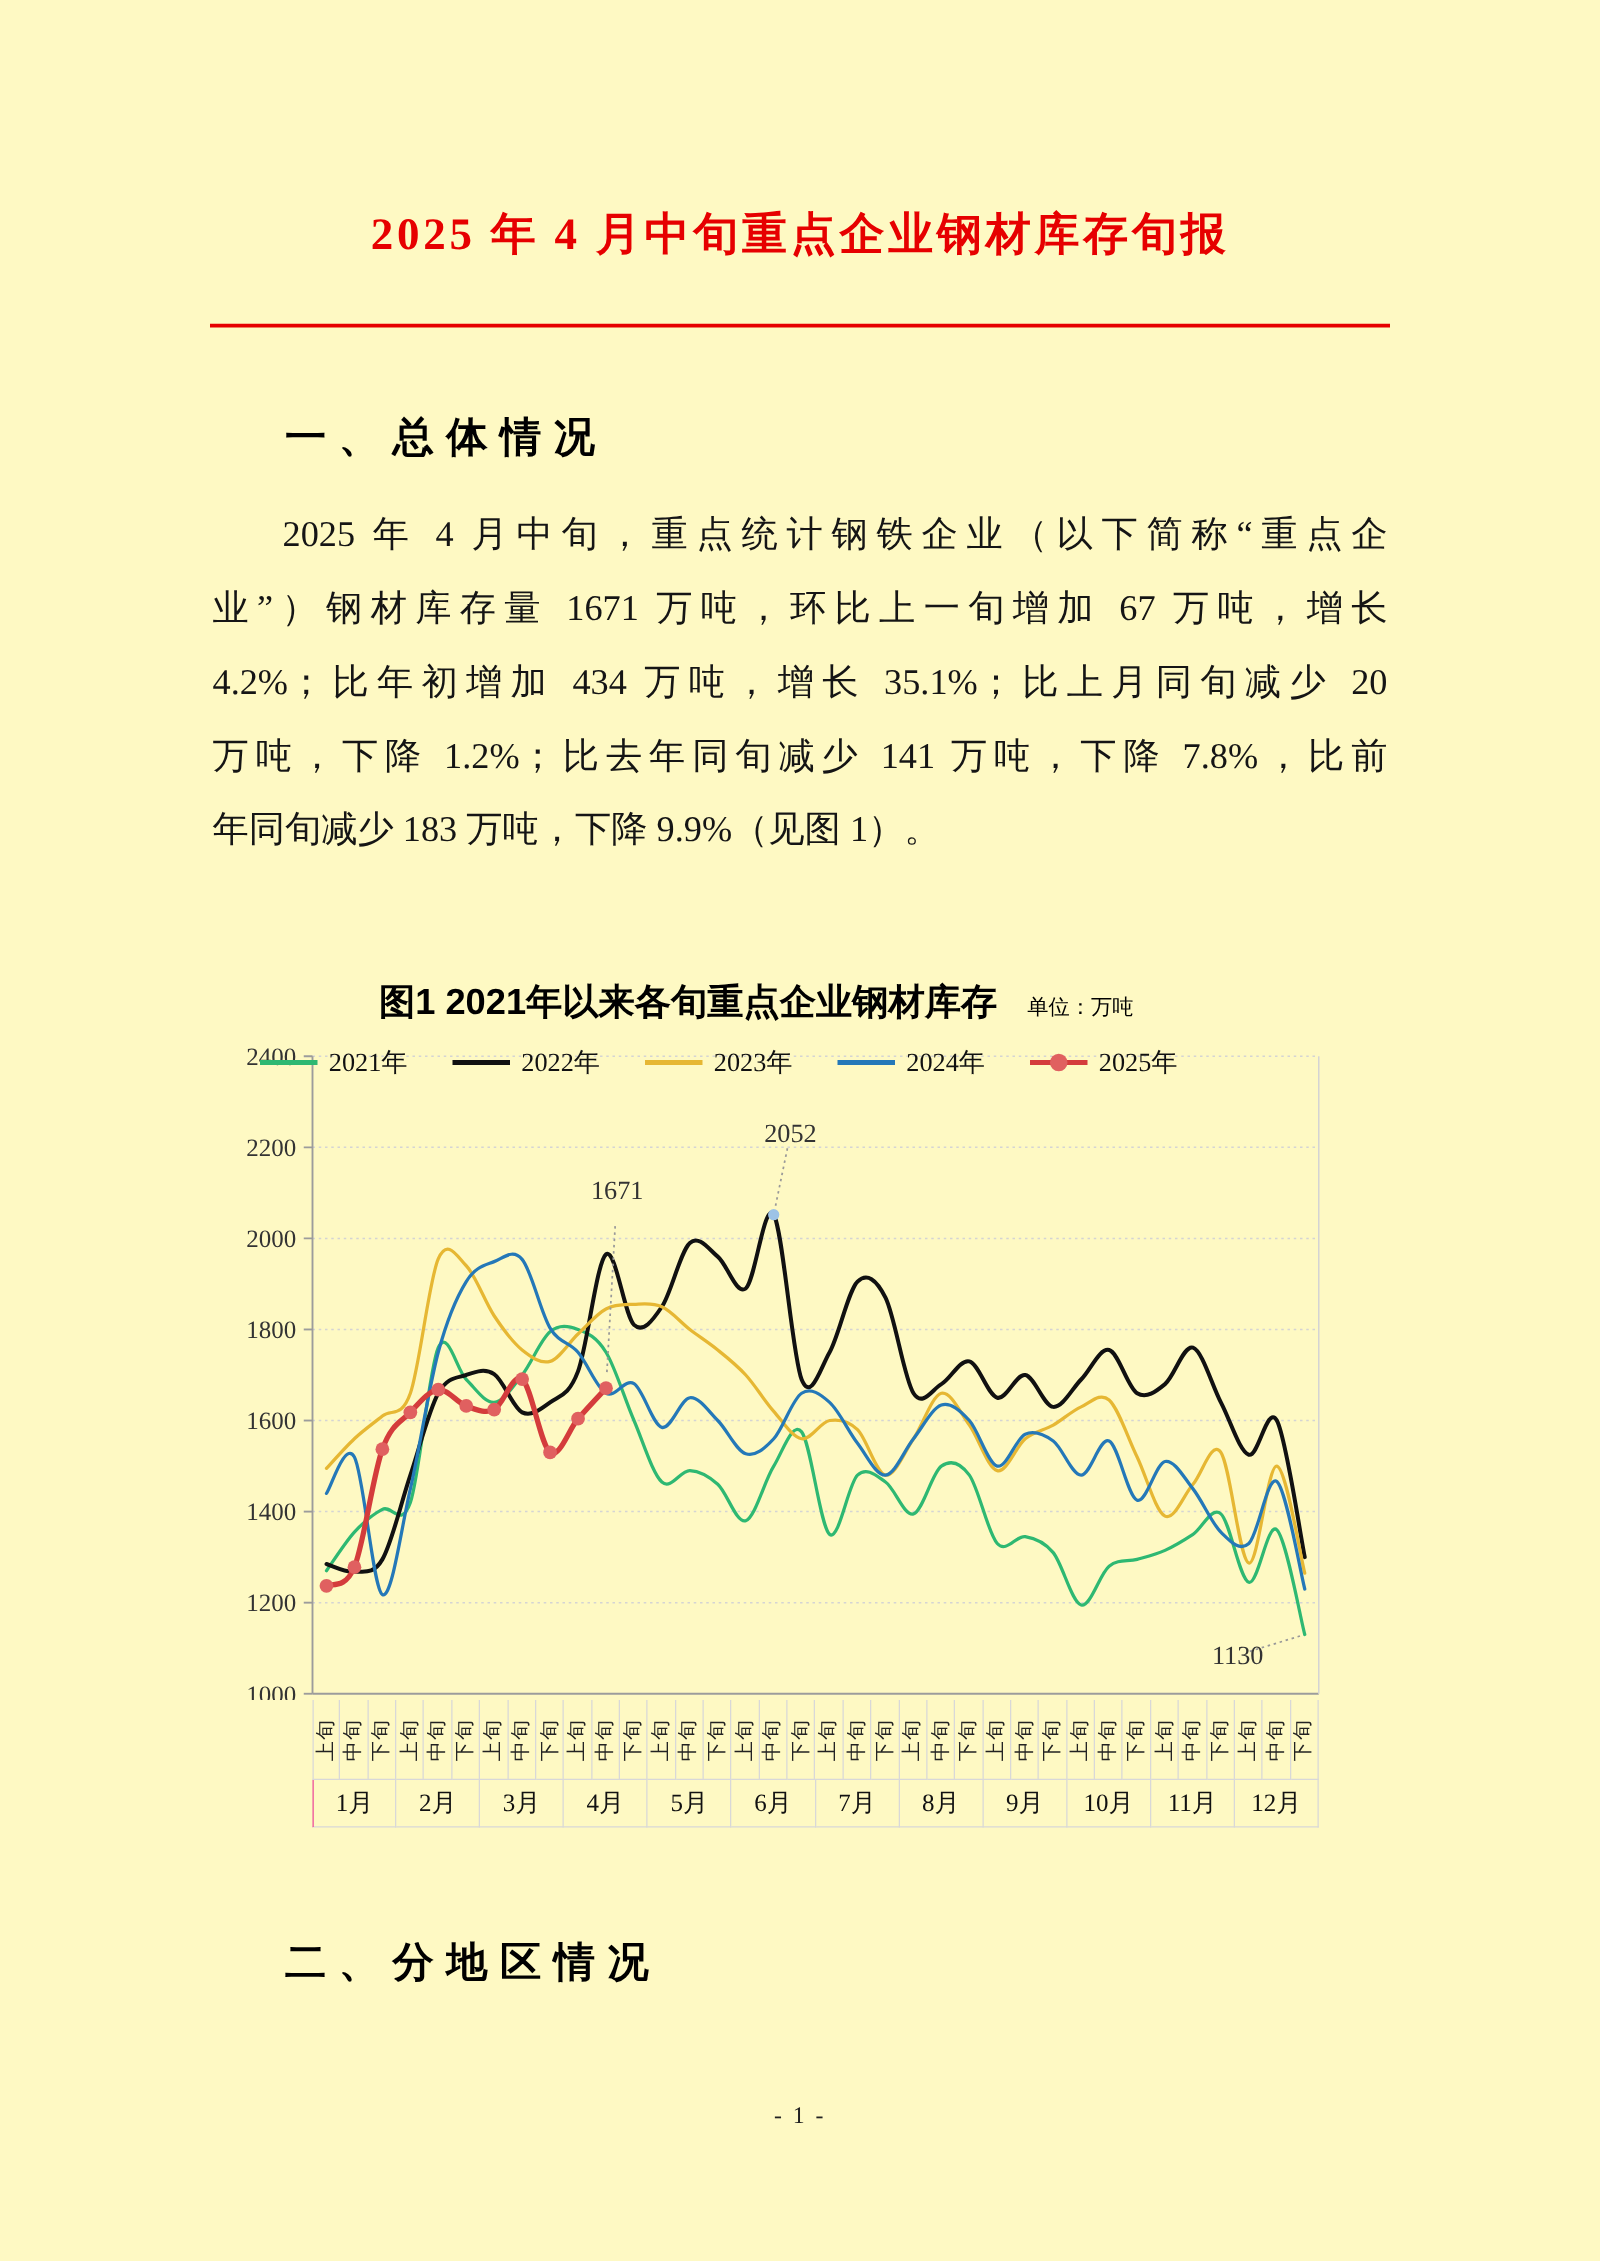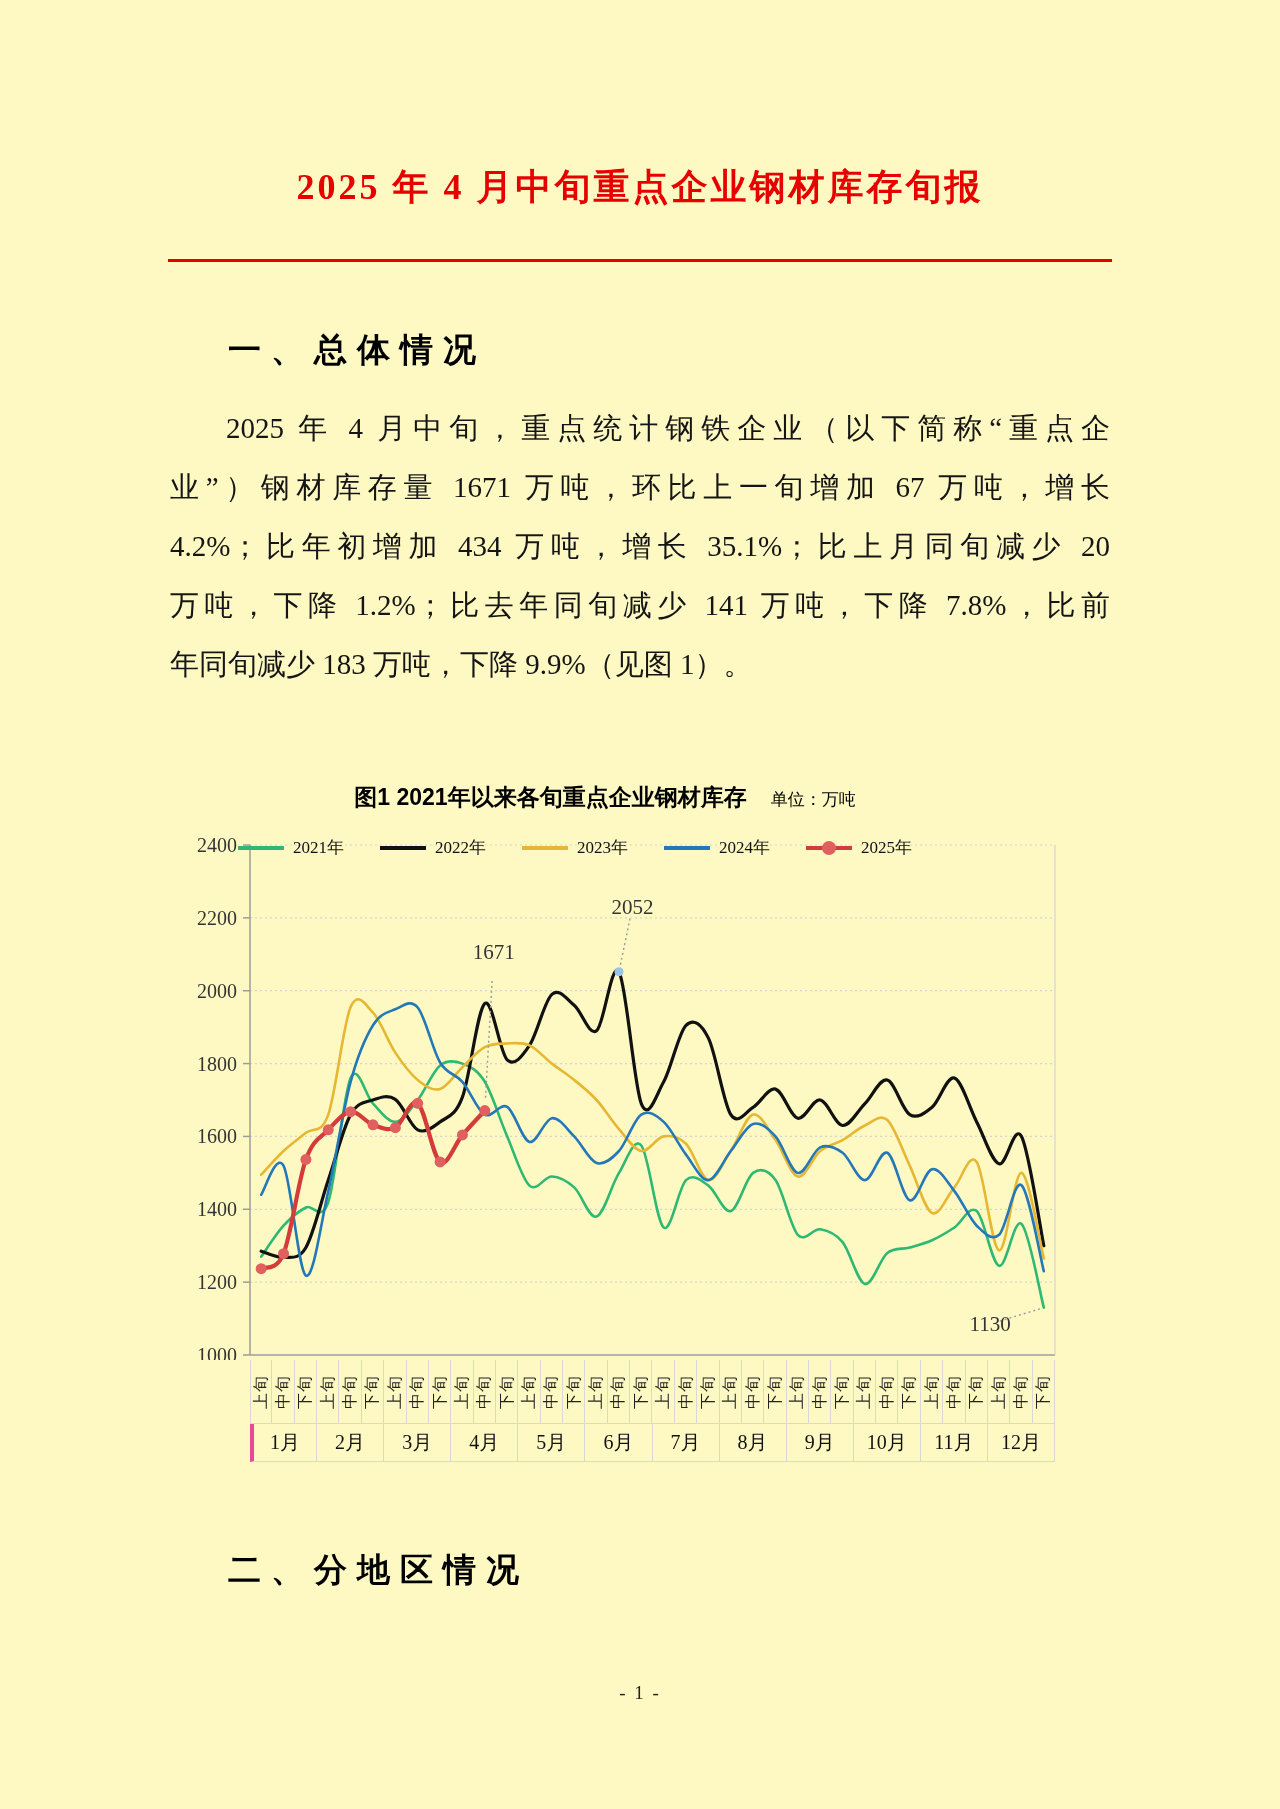--- a/index.html
+++ b/index.html
@@ -22,46 +22,46 @@
   .para .line.indent{text-indent:56px;}
   #para1{top:399px;}
   #para2{top:1605px;}
 
   .footer{position:absolute;top:1682px;left:0;width:100%;text-align:center;
           font-size:19px;color:#222;letter-spacing:2px;}
 
   .chart{position:absolute;top:780px;left:150px;width:960px;height:700px;}
   .chart-title-row{position:absolute;top:2px;left:0;width:910px;text-align:center;white-space:nowrap;}
   .chart-title{font-family:"Liberation Sans","DejaVu Sans",sans-serif;
-               font-size:23px;font-weight:bold;color:#000;}
+               font-size:29px;font-weight:bold;color:#000;}
   .chart-unit{font-size:17px;color:#000;margin-left:24px;}
 
   .legend{position:absolute;top:56px;left:0;width:850px;display:flex;
           justify-content:center;align-items:center;gap:36px;z-index:3;}
-  .legend-item{display:flex;align-items:center;gap:9px;font-size:17px;color:#111;}
+  .legend-item{display:flex;align-items:center;gap:9px;font-size:21px;color:#111;}
   .swatch{display:inline-block;width:46px;height:4px;position:relative;}
   .swatch .dot{position:absolute;width:14px;height:14px;border-radius:50%;
                left:50%;top:50%;transform:translate(-50%,-50%);}
 
   #chart-svg{position:absolute;top:50px;left:0;}
 
   .xaxis{position:absolute;top:580px;left:100px;width:805px;height:64px;
          display:grid;grid-template-columns:repeat(36,1fr);}
   .xaxis .xcell{position:relative;border-right:1px solid #d8d8d8;border-bottom:1px solid #d8d8d8;}
   .xaxis .xcell:first-child{border-left:1px solid #d8d8d8;}
   .xaxis .xcell span{position:absolute;left:50%;top:50%;
         transform:translate(-50%,-50%) rotate(-90deg);
         font-size:16px;color:#222;white-space:nowrap;letter-spacing:1px;}
 
   .months{position:absolute;top:644px;left:100px;width:805px;height:38px;
           display:grid;grid-template-columns:repeat(12,1fr);}
   .months .mcell{border-right:1px solid #d8d8d8;border-bottom:1px solid #d8d8d8;
                  display:flex;align-items:center;justify-content:center;
                  font-size:20px;color:#111;}
-  .months .mcell:first-child{border-left:4px solid #ec4899;}
+  .months .mcell:first-child{border-left:1px solid #ec4899;}
 </style>
 </head>
 <body>
 
 <div class="page">
 
   <h1 class="doc-title">2025 年 4 月中旬重点企业钢材库存旬报</h1>
   <div class="title-rule"></div>
 
   <h2 class="sec-heading s1">一、总体情况</h2>

